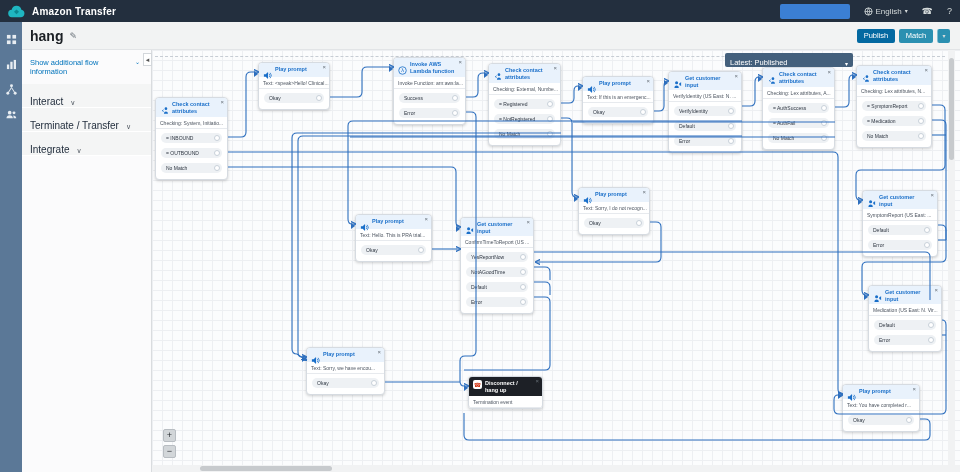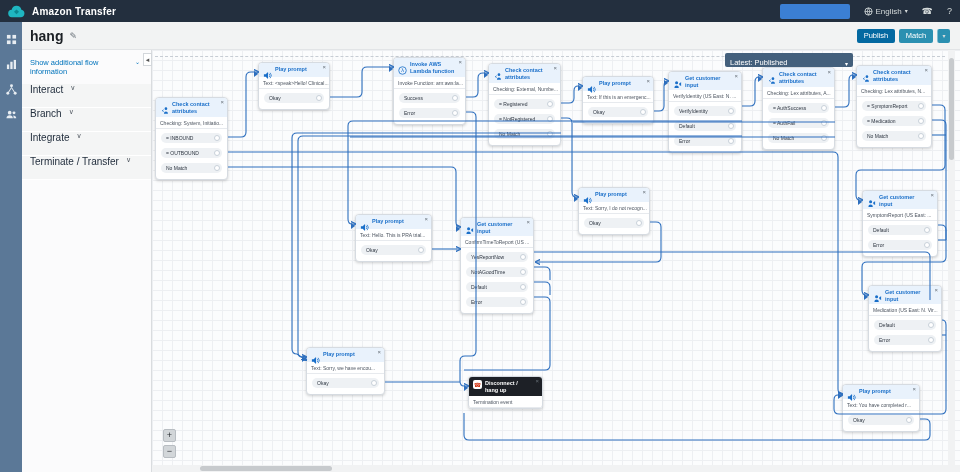--- a/index.html
+++ b/index.html
@@ -31,21 +31,21 @@
   .btn-save-caret { width:13px; background:#2b90b1; border-left:1px solid rgba(255,255,255,.4); }
 
   
   .strip { position:absolute; left:0; top:22px; width:22px; height:450px; background:#5b7897; display:flex; flex-direction:column; align-items:center; padding-top:12px; gap:14px; z-index:9; }
   .strip svg { width:11px; height:11px; fill:#e8edf2; }
 
   
   .panel { position:absolute; left:22px; top:50px; width:130px; height:422px; background:#fbfbfc; border-right:1px solid #d9dcdf; z-index:8; }
   .show-info { color:#0073bb; font-size:7.5px; padding:8px 11px 8px 8px; display:flex; align-items:flex-start; gap:20px; cursor:pointer; }
   .show-info .chev { font-size:6px; color:#0073bb; }
-  .sec-row { height:24px; background:#f4f5f5; border-bottom:1px solid #fff; display:flex; align-items:flex-start; padding-left:8px; gap:7px; font-size:10px; color:#232f3e; cursor:pointer; }
+  .sec-row { height:24px; background:#f4f5f5; border-bottom:1px solid #fff; display:flex; align-items:flex-end; padding-left:8px; gap:7px; font-size:10px; color:#232f3e; cursor:pointer; }
   .sec-row .chev { font-size:7px; color:#545b64; }
   .collapse-tab { position:absolute; right:-1px; top:3px; width:9px; height:13px; background:#fff; border:1px solid #d3d7db; font-size:7px; color:#555; display:flex; align-items:center; justify-content:center; cursor:pointer; }
 
   
   .canvas { position:absolute; left:152px; top:50px; width:808px; height:422px;
     background-color:#fbfcfd;
     background-image:linear-gradient(#edeff2 1px, transparent 1px),linear-gradient(90deg,#edeff2 1px, transparent 1px);
     background-size:10px 10px; z-index:1; }
   .dash-top { position:absolute; left:155px; top:56px; width:790px; height:1px; border-top:1px dashed #c7cdd4; z-index:2; }
 
@@ -147,29 +147,25 @@
   <div class="show-info">
     <span>Show additional flow information</span>
     <span class="chev">⌄</span>
   </div>
   <div id="sections">
       <div class="sec-row">
         <span>Interact</span>
         <span class="chev">∨</span>
       </div>
       <div class="sec-row">
-        <span>Branch</span>
+        <span>Terminate / Transfer</span>
         <span class="chev">∨</span>
       </div>
       <div class="sec-row">
         <span>Integrate</span>
-        <span class="chev">∨</span>
-      </div>
-      <div class="sec-row">
-        <span>Terminate / Transfer</span>
         <span class="chev">∨</span>
       </div>
     </div>
   <div class="collapse-tab">◂</div>
 </div>
 
 <div class="canvas"></div>
 <div class="dash-top"></div>
 <div id="flow">
     <div class="block lines2" style="left: 155px; top: 97px; width: 73px;">

